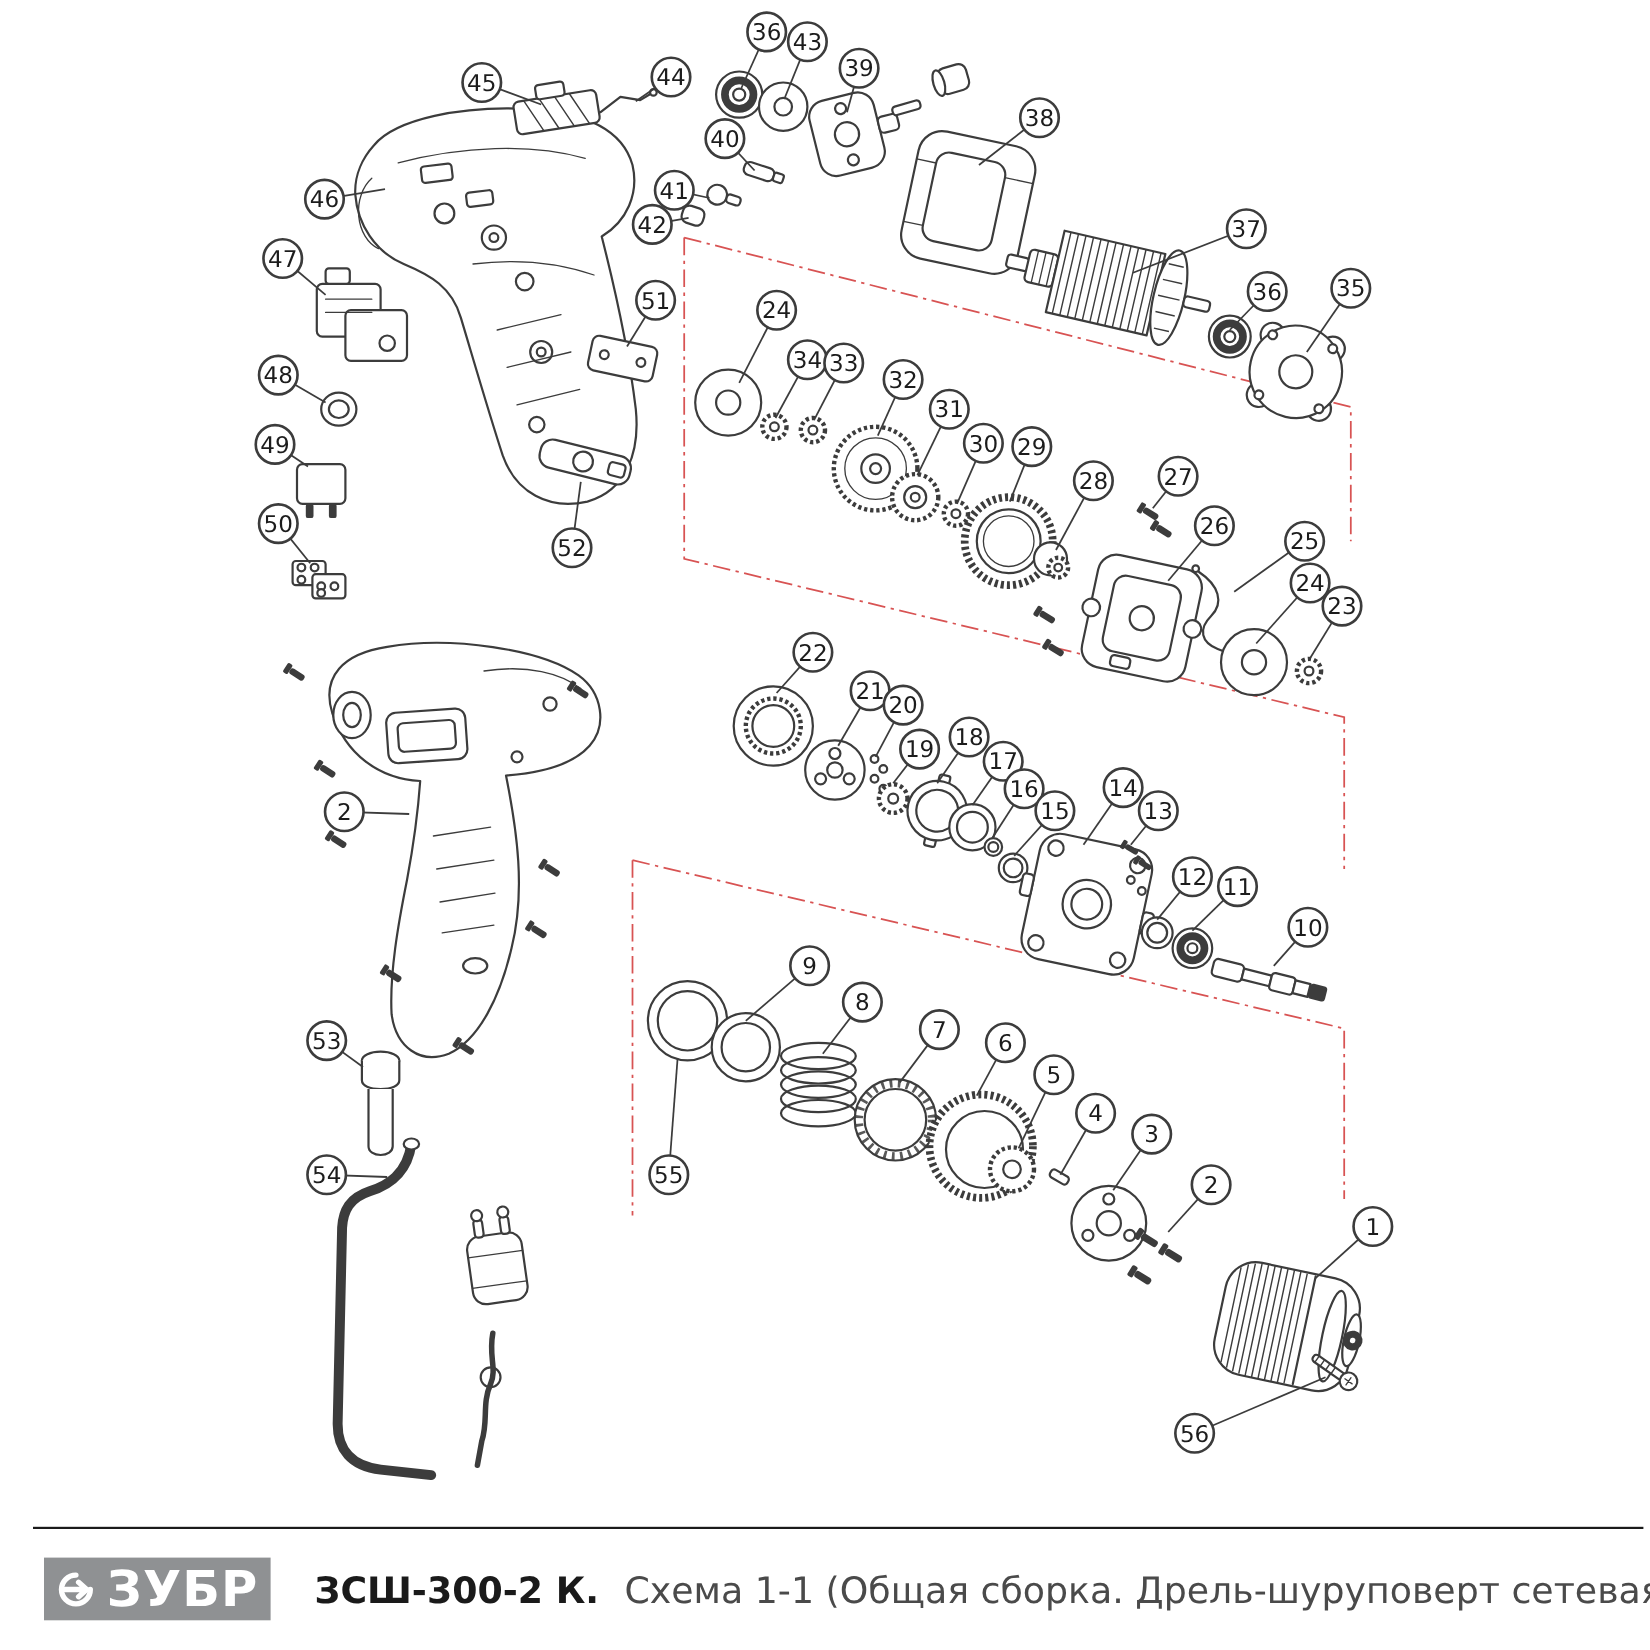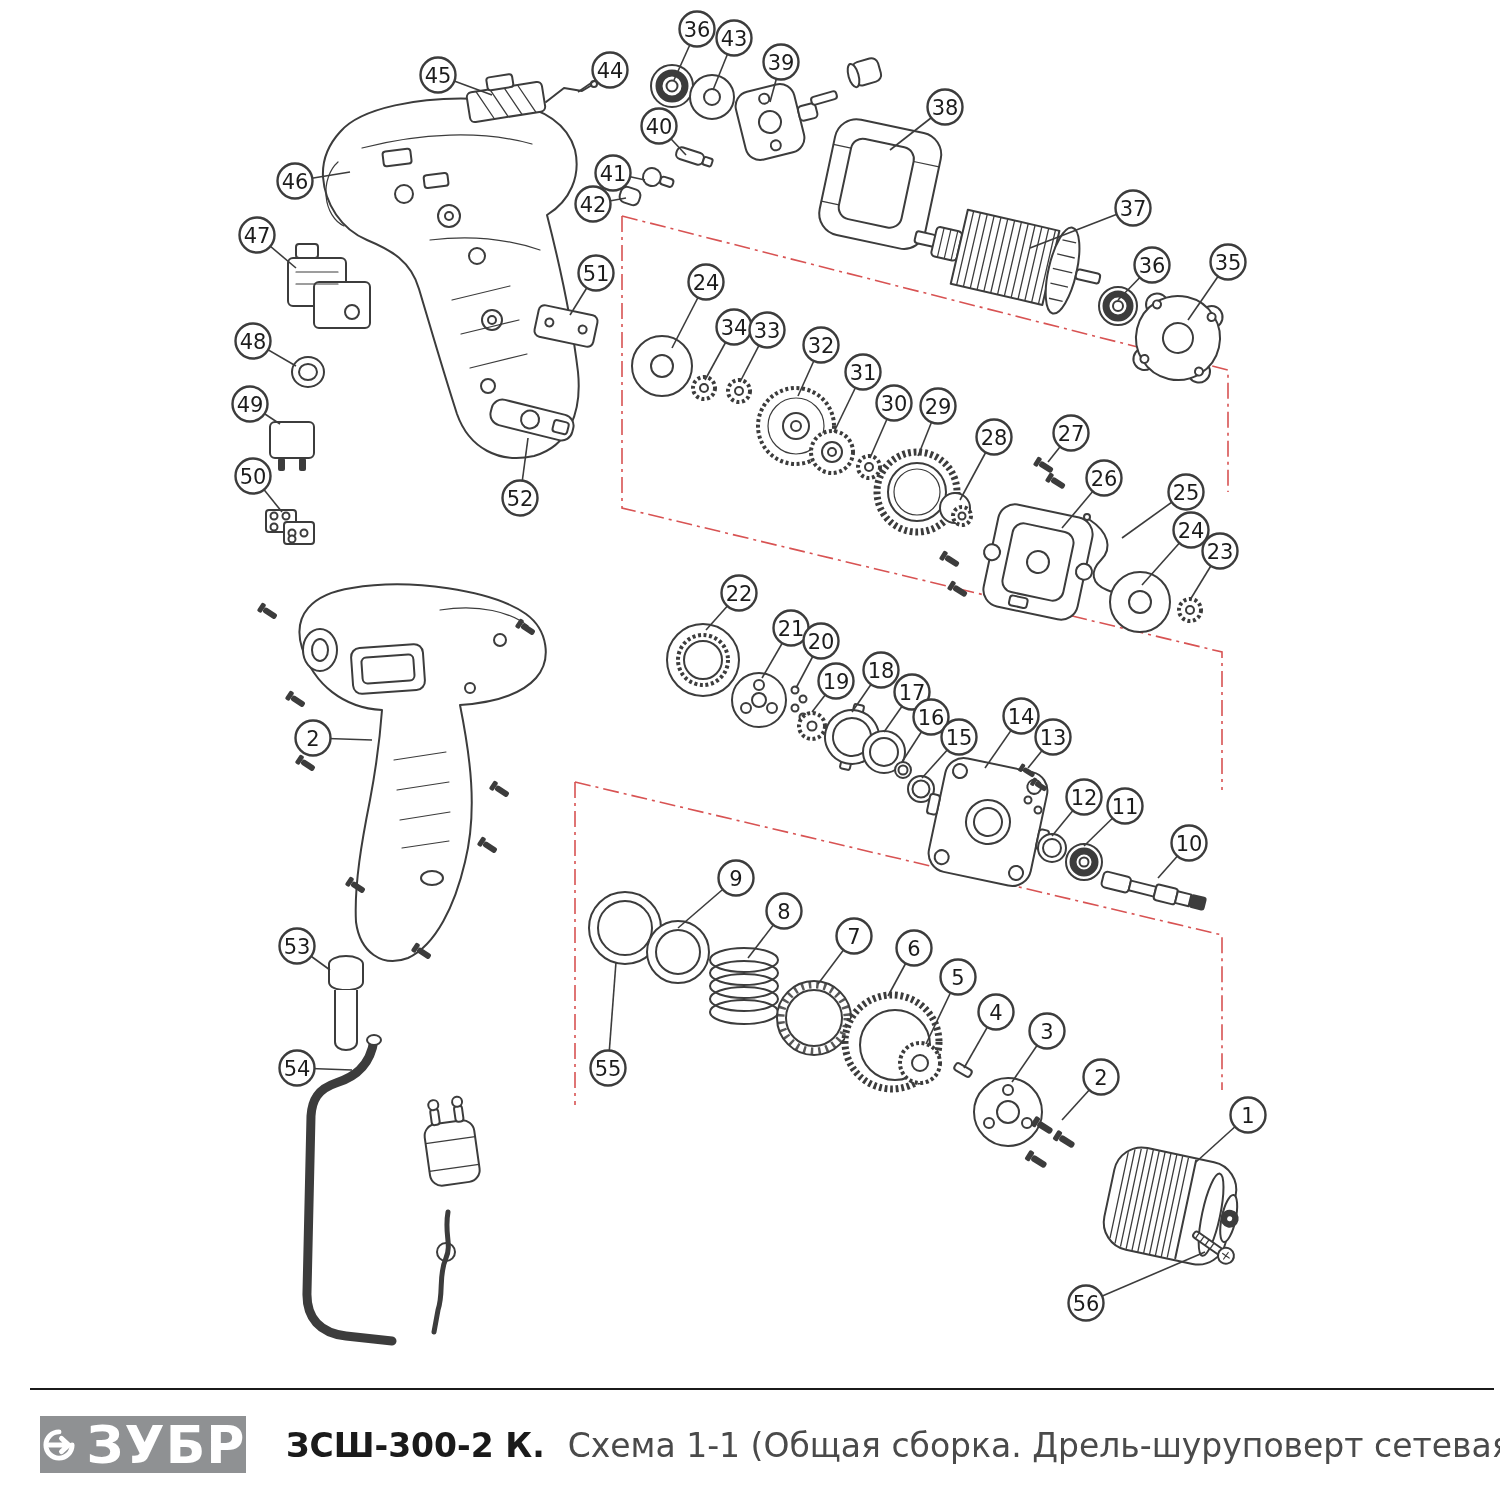--- a/index.html
+++ b/index.html
@@ -29,21 +29,21 @@
   .redline{fill:none;stroke:var(--red,#d85353);stroke-width:1.6;stroke-dasharray:16 5 3 5;}
   .leader{stroke:var(--line,#3c3c3c);stroke-width:1.6;}
   .balloon{fill:#ffffff;stroke:var(--line,#3c3c3c);stroke-width:2.4;}
   .balloon-num{font:21px "DejaVu Sans",sans-serif;fill:#1c1c1c;text-anchor:middle;}
 
   
   .rule{position:absolute;left:30px;right:30px;top:1388px;border-top:2px solid #1b1b1b;}
   .logo{position:absolute;left:40px;top:1416px;width:206px;height:57px;background:var(--logo-bg,#8f9193);
         display:flex;align-items:center;justify-content:center;gap:10px;}
   .logo-emblem{width:36px;height:36px;}
-  .logo-text{color:#ffffff;font-weight:bold;font-size:52px;letter-spacing:1px;line-height:1;}
+  .logo-text{color:#ffffff;font-weight:bold;font-size:45px;letter-spacing:1px;line-height:1;}
   .title-line{position:absolute;left:286px;top:1420px;height:50px;display:flex;align-items:center;
               font-size:33px;white-space:nowrap;}
   .model{font-weight:bold;color:var(--title-color,#1a1a1a);margin-right:23px;}
   .caption{color:var(--caption-color,#4a4a4a);font-weight:normal;}
 </style>
 </head>
 <body>
 
 <div class="stage">
 

